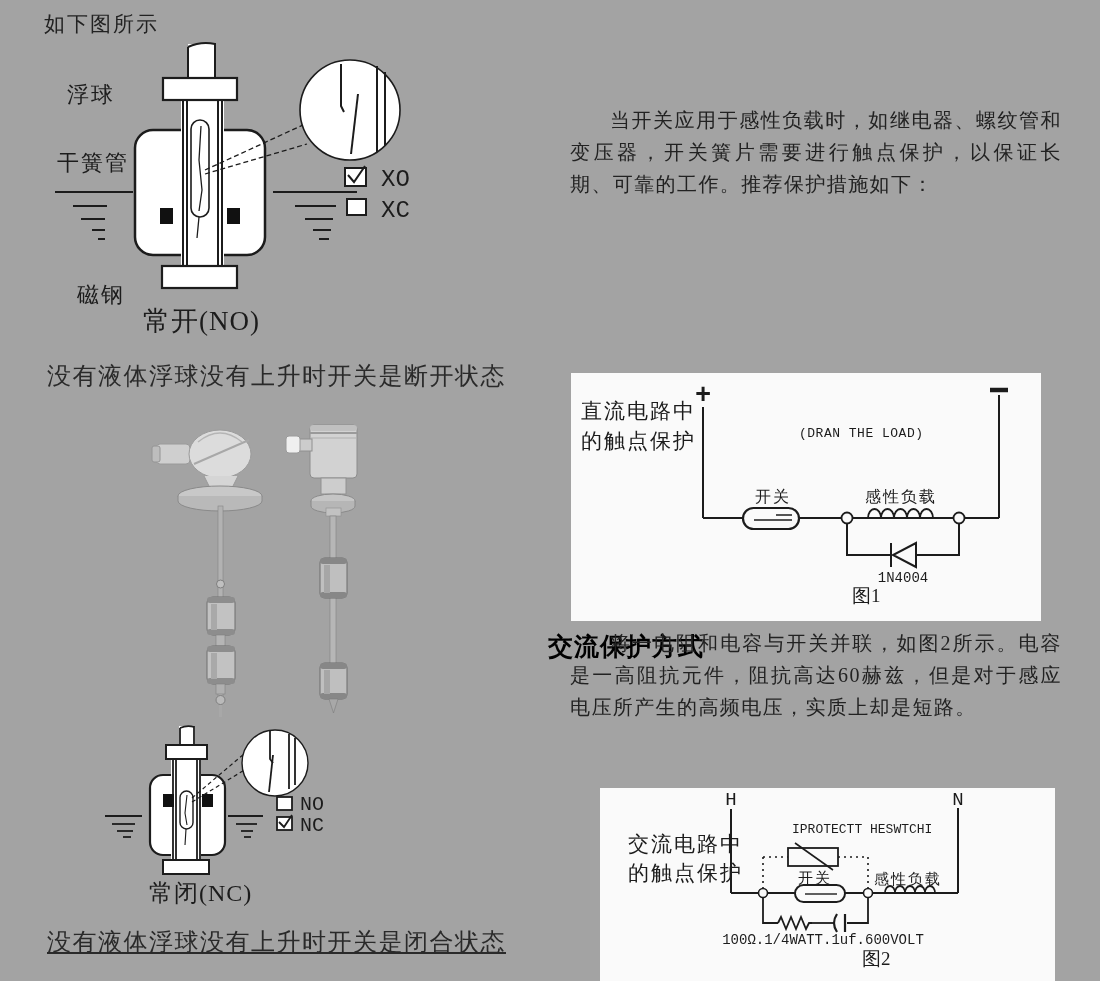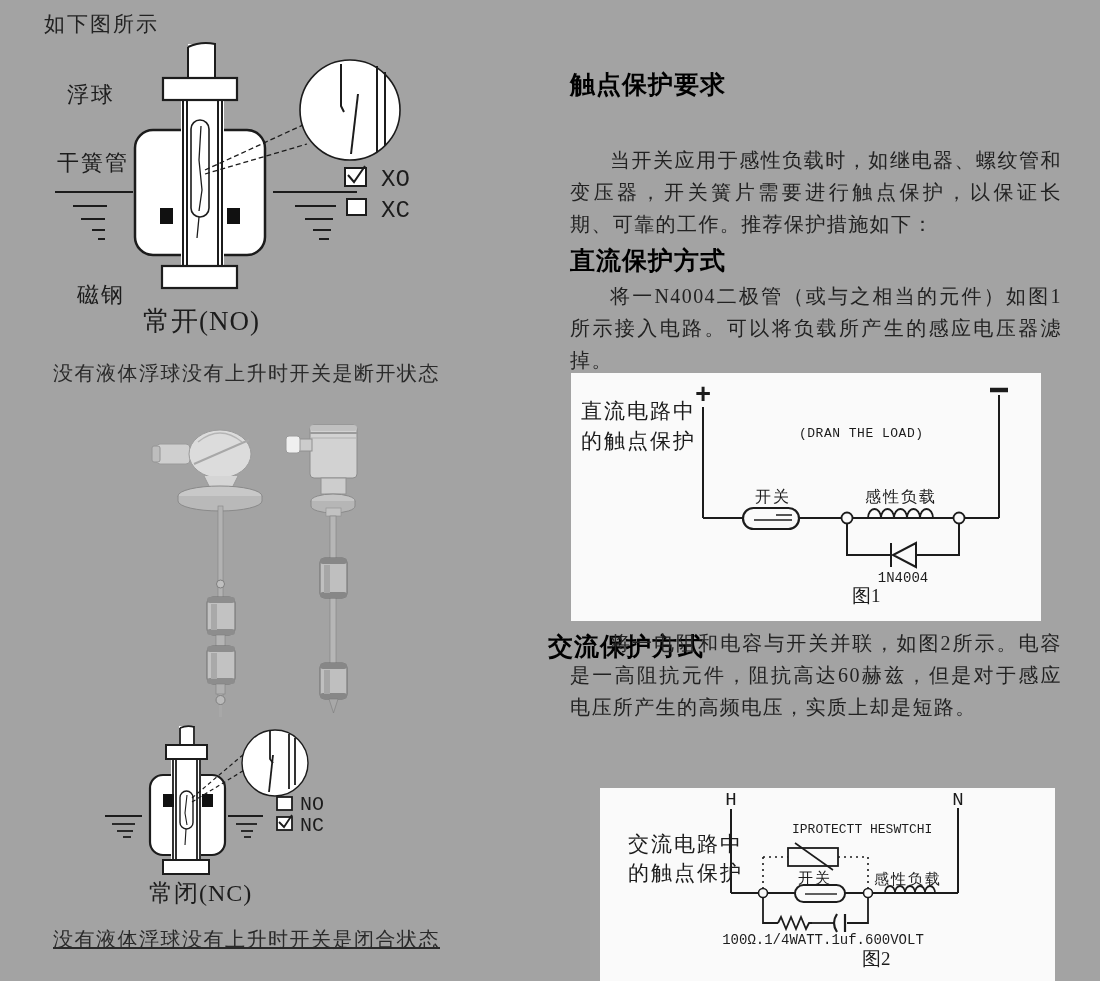--- a/index.html
+++ b/index.html
@@ -3,21 +3,21 @@
 <meta charset="utf-8">
 <style>
   html,body{margin:0;padding:0;background:#ffffff;}
   .page{
     position:relative;width:1100px;height:981px;background:#a3a3a3;
     font-family:"Liberation Serif", serif;color:#1c1c1c;overflow:hidden;
   }
   .abs{position:absolute;}
   .cn{font-family:"Liberation Serif", serif;color:#222;}
   .intro{left:44px;top:10px;font-size:21px;letter-spacing:2px;}
-  .note{left:53px;font-size:20px;letter-spacing:1.5px;color:#2a2a2a;}
+  .note{left:47px;font-size:24px;letter-spacing:1.5px;color:#2a2a2a;}
   .heading{
     font-family:"Liberation Sans", sans-serif;font-weight:bold;
     font-size:25px;color:#000;letter-spacing:1px;
   }
   .para{
     width:492px;font-size:20px;line-height:32px;letter-spacing:1.4px;
     text-align:justify;text-indent:2em;color:#222;
   }
   .fig-panel{background:#fafafa;}
   svg text{font-family:"Liberation Serif", serif;fill:#1c1c1c;}
@@ -240,25 +240,22 @@
       <rect x="192" y="92" width="15" height="13" fill="#fff" stroke="#1c1c1c" stroke-width="1.8"></rect>
       <path class="ln" stroke-width="1.8" d="M194,97 L199,102 L207,90"></path>
       <text class="mono" x="215" y="85" font-size="20">NO</text>
       <text class="mono" x="215" y="106" font-size="20">NC</text>
     </g>
     <text x="64" y="176" font-size="24" letter-spacing="1">常闭(NC)</text>
   </svg>
 
   <div class="abs cn note" style="top:926px;text-decoration:underline;">没有液体浮球没有上升时开关是闭合状态</div>
 
-  <div class="abs heading" style="left:570px;top:68px;">触点保护要求</div>
-  <div class="abs para" style="left:570px;top:104px;margin-top:40px;">当开关应用于感性负载时，如继电器、螺纹管和变压器，开关簧片需要进行触点保护，以保证长期、可靠的工作。推荐保护措施如下：</div>
-
-  <div class="abs heading" style="left:570px;top:244px;">直流保护方式</div>
-  <div class="abs para" style="left:570px;top:280px;">将一N4004二极管（或与之相当的元件）如图1所示接入电路。可以将负载所产生的感应电压器滤掉。</div>
+  <div class="abs para" style="left:570px;top:104px;">当开关应用于感性负载时，如继电器、螺纹管和变压器，开关簧片需要进行触点保护，以保证长期、可靠的工作。推荐保护措施如下：</div>
+
 
   <div class="abs fig-panel" style="left:571px;top:373px;width:470px;height:248px;">
     <svg width="470" height="248" viewBox="0 0 470 248">
       <text class="cnsvg" x="10" y="45" font-size="21">直流电路中</text>
       <text class="cnsvg" x="10" y="75" font-size="21">的触点保护</text>
       <text class="mono" x="132" y="30" font-size="27" font-weight="bold" text-anchor="middle">+</text>
       <path class="ln" stroke-width="4.5" d="M419,17 L437,17"></path>
       <g class="ln" stroke-width="2">
         <path d="M132,34 L132,145"></path>
         <path d="M428,22 L428,145"></path>

